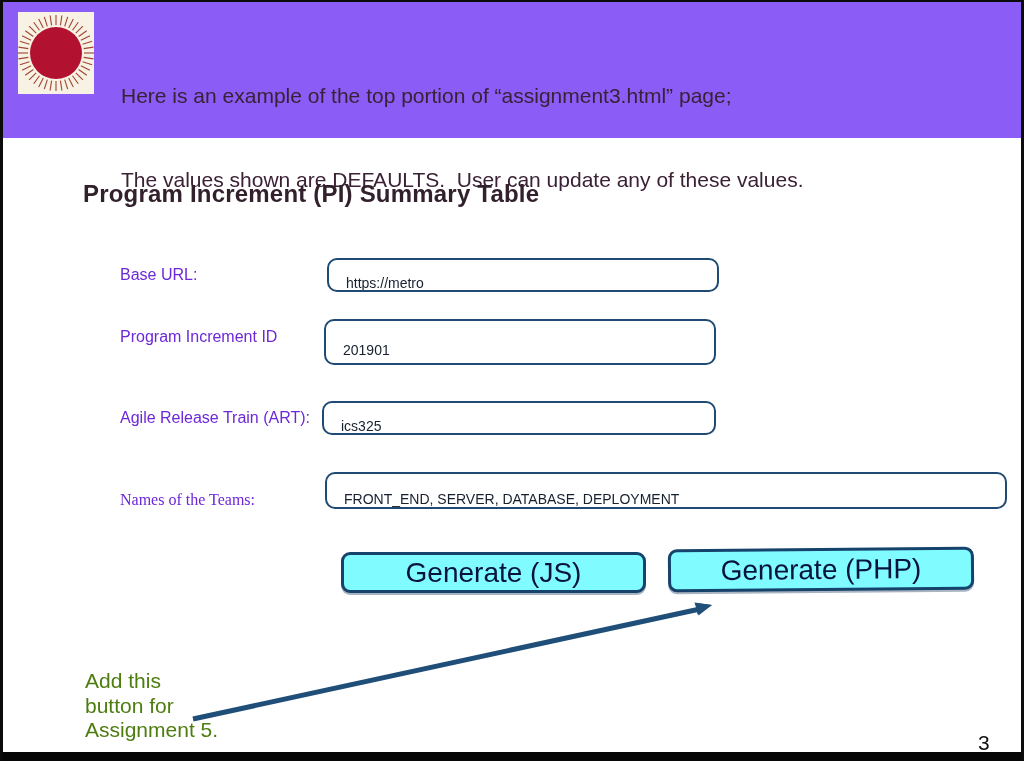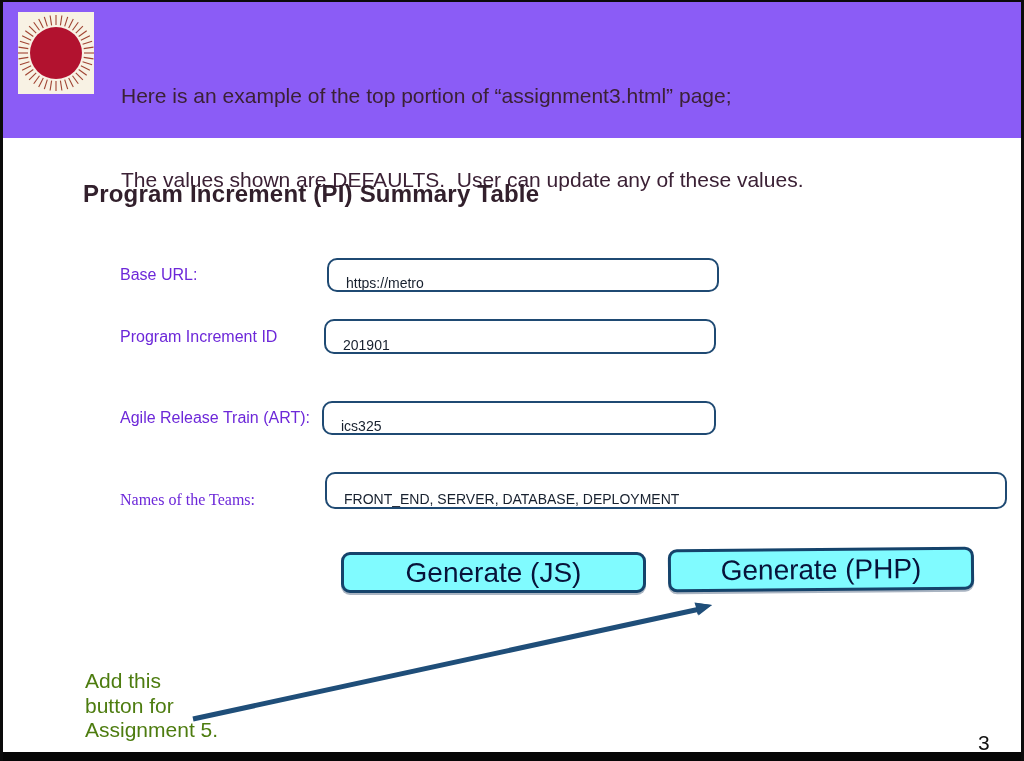--- a/index.html
+++ b/index.html
@@ -99,21 +99,21 @@
     </div>
   </div>
 
   <div>
     <div class="page-title">Program Increment (PI) Summary Table</div>
 
     <label class="field-label" style="top:264px;">Base URL:</label>
     <input class="text-input" style="left: 324px; top: 256px; width: 392px; height: 34px;" value="https://metro">
 
     <label class="field-label" style="top:326px;">Program Increment ID</label>
-    <input class="text-input" style="left: 321px; top: 317px; width: 392px; height: 35px;" value="201901">
+    <input class="text-input" style="left: 321px; top: 317px; width: 392px; height: 46px;" value="201901">
 
     <label class="field-label" style="top:407px;">Agile Release Train (ART):</label>
     <input class="text-input" style="left: 319px; top: 399px; width: 394px; height: 34px;" value="ics325">
 
     <label class="field-label" style="top:489px;font-family:Liberation Serif, serif;">Names of the Teams:</label>
     <input class="text-input" style="left: 322px; top: 470px; width: 682px; height: 37px;" value="FRONT_END, SERVER, DATABASE, DEPLOYMENT">
 
     <button class="gen-button" style="left:338px;top:550px;width:305px;height:41px;">Generate (JS)</button>
     <button class="gen-button" style="left:665px;top:546px;width:306px;height:43px;transform:rotate(-0.5deg);">Generate (PHP)</button>
 

